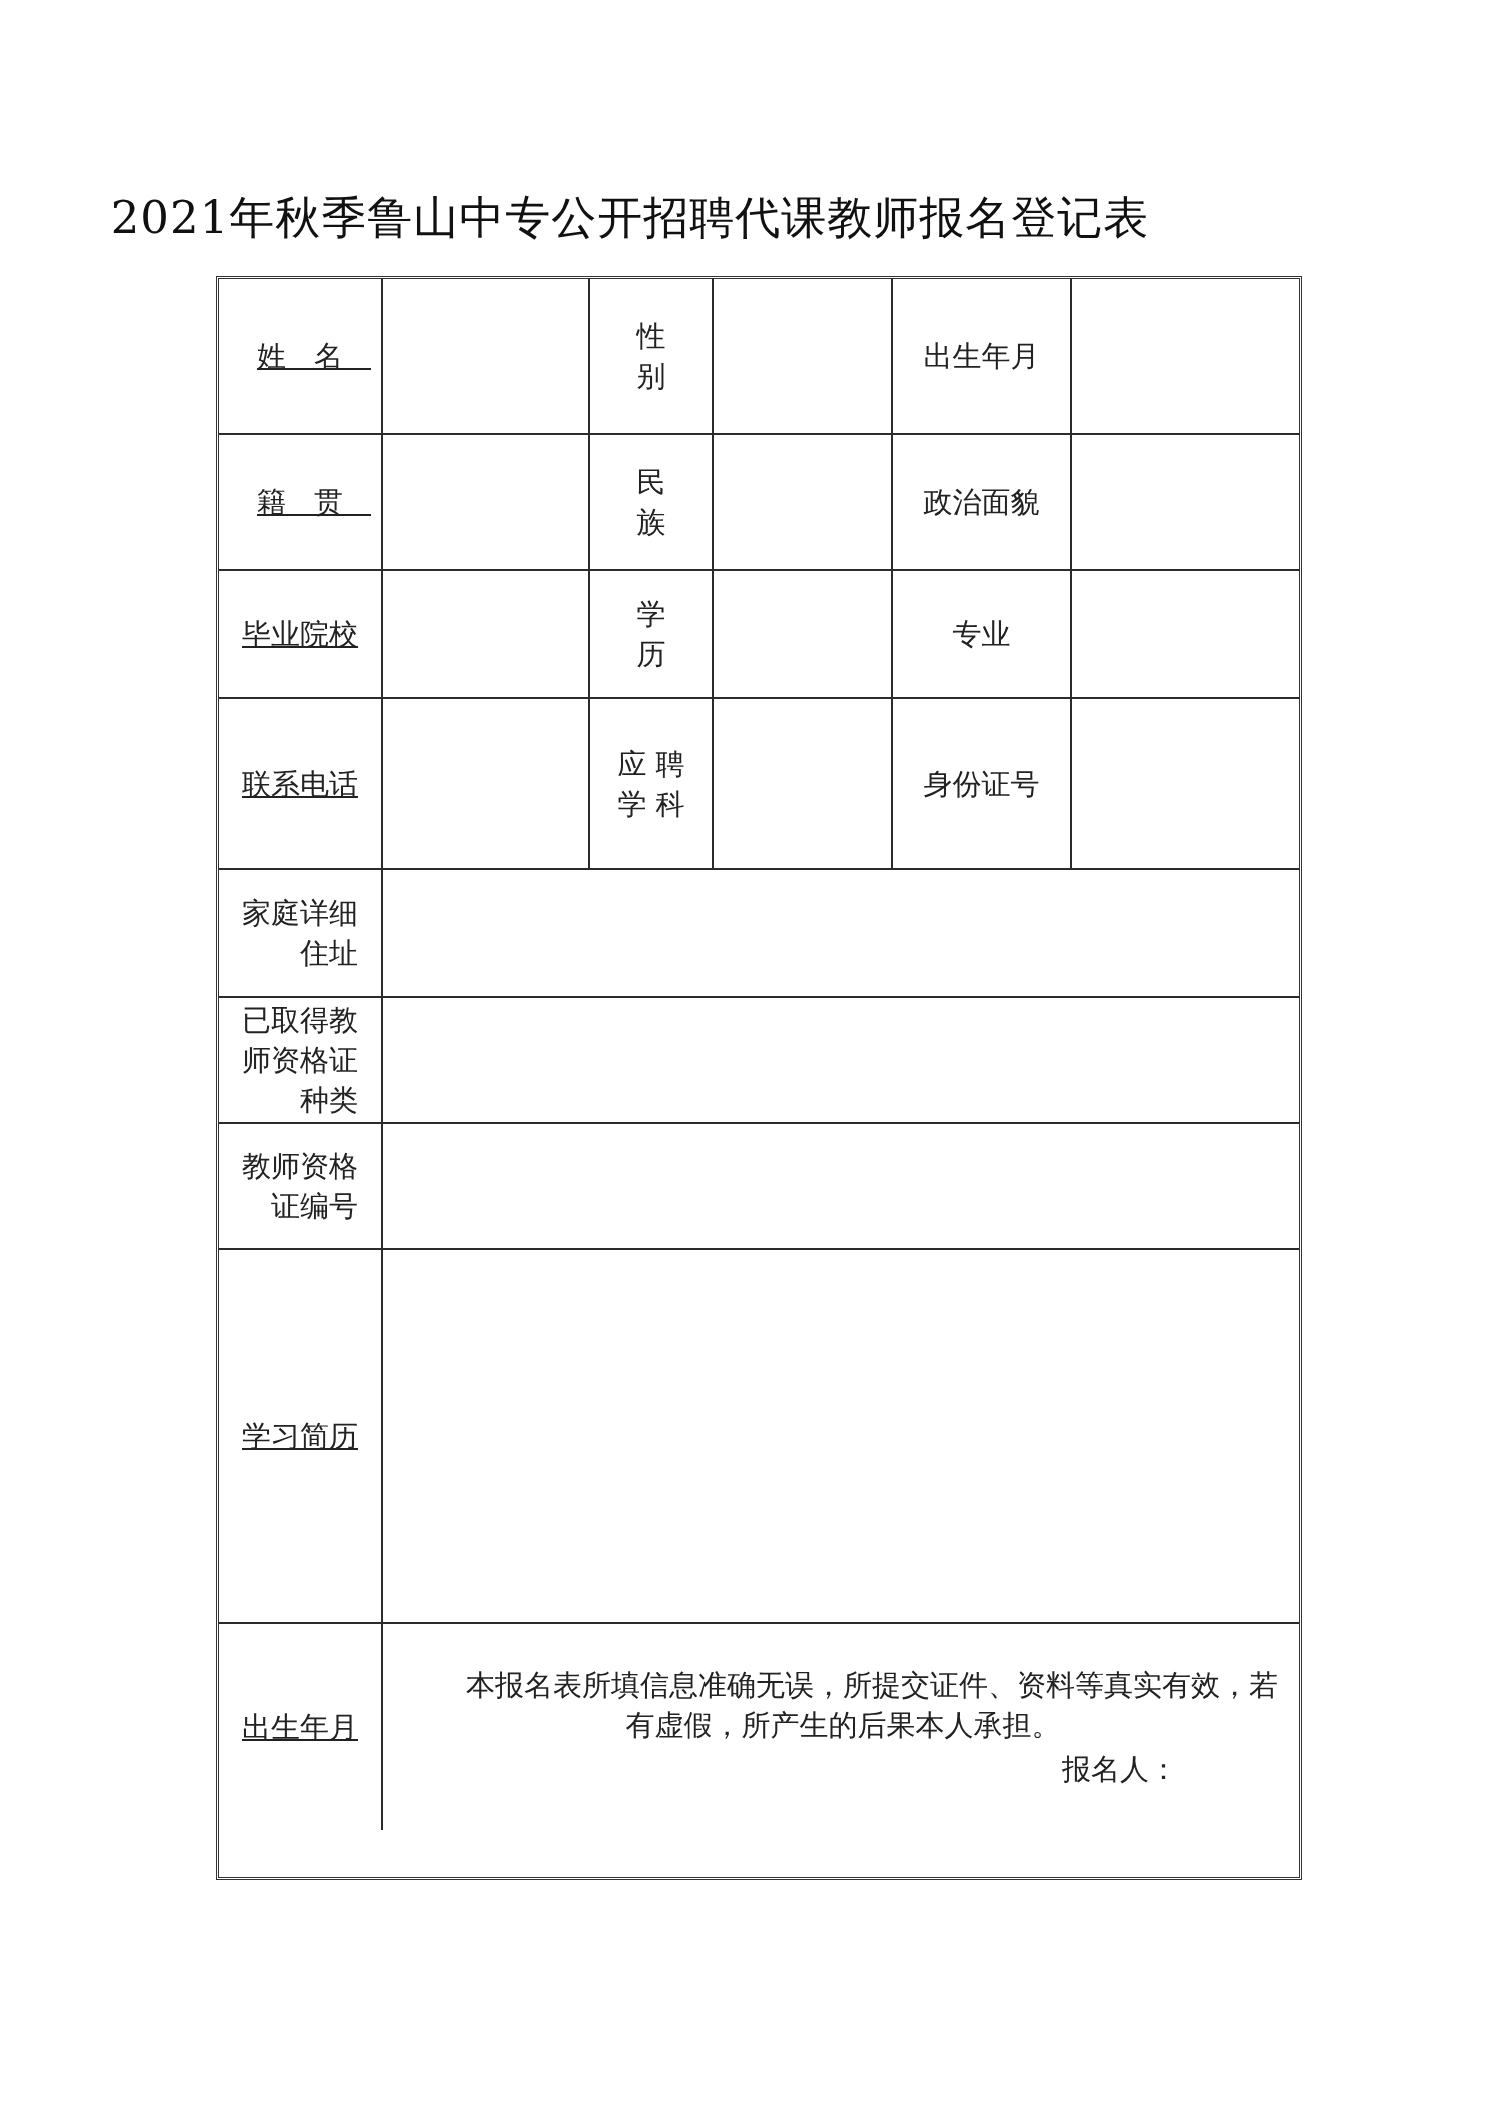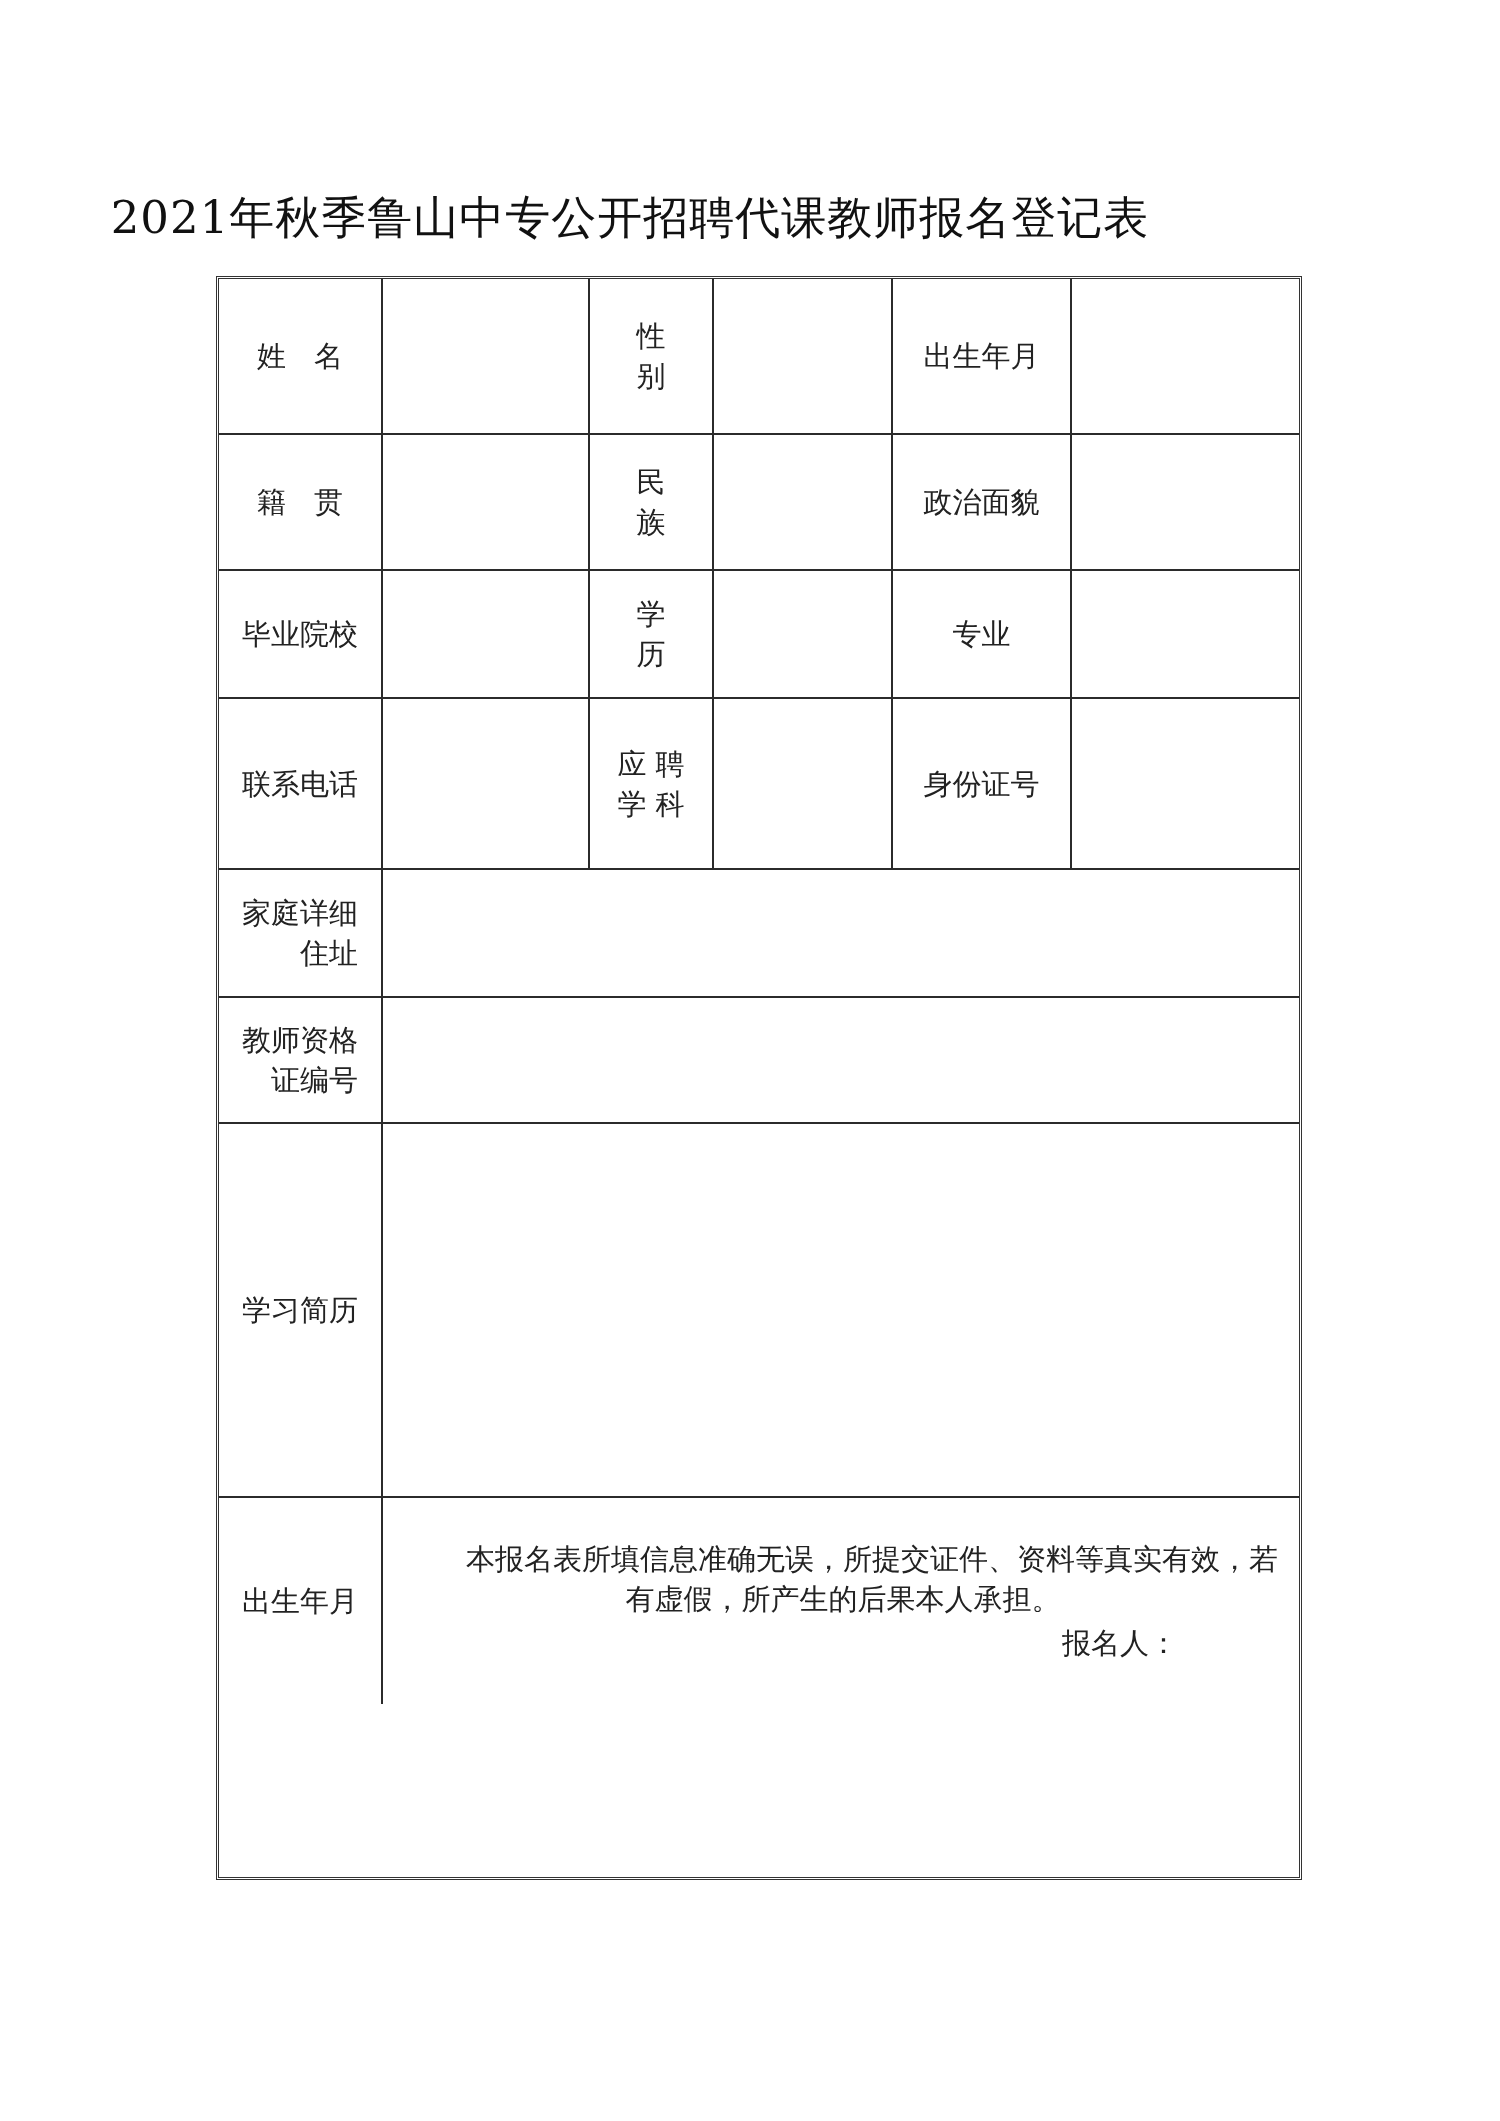--- a/index.html
+++ b/index.html
@@ -47,21 +47,21 @@
       border: 2px solid #2b2b2b;
       padding: 0;
       text-align: center;
       vertical-align: middle;
       font-size: 29px;
       line-height: 40px;
       color: #222;
     }
     table.form-table tr:first-child td { border-top: none; }
     table.form-table tr:last-child td { border-bottom: none; }
-    table.form-table td:first-child { border-left: none; }
+    table.form-table td:first-child { border-left: none; text-decoration: underline; }
     table.form-table td:last-child { border-right: none; }
     .spaced { letter-spacing: 28px; padding-left: 28px !important; }
     .stack { display: inline-block; line-height: 40px; text-align: right; }
     .pledge-cell {
       text-align: center;
       padding: 0 10px 0 14px !important;
       font-size: 29px;
       line-height: 44px;
     }
     .pledge-text { text-indent: 2em; margin: 0; }
@@ -133,20 +133,30 @@
   <tr style="height:128px">
     <td>
       <span class="stack">
         <span>家庭详细</span><br>
         <span>住址</span>
       </span>
     </td>
     <td colspan="5" class="fill-cell"></td>
   </tr>
 
+  <tr style="height:126px">
+    <td>
+      <span class="stack">
+        <span>已取得教</span><br>
+        <span>师资格证</span><br>
+        <span>种类</span>
+      </span>
+    </td>
+    <td colspan="5" class="fill-cell"></td>
+  </tr>
 
   <tr style="height:126px">
     <td>
       <span class="stack">
         <span>教师资格</span><br>
         <span>证编号</span>
       </span>
     </td>
     <td colspan="5" class="fill-cell"></td>
   </tr>

